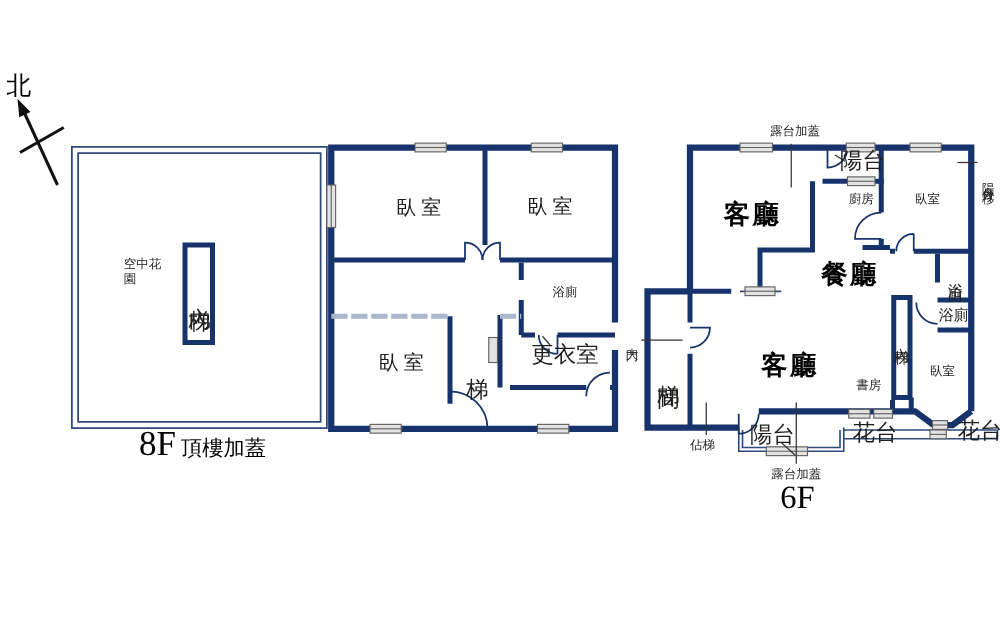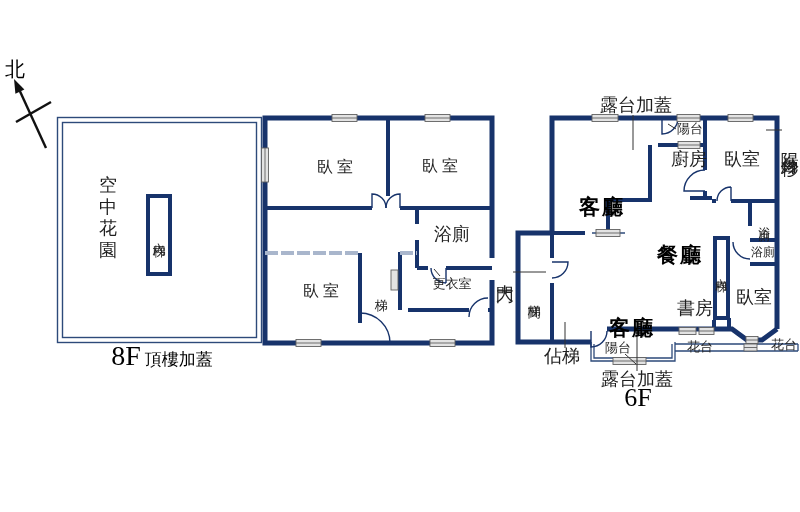--- a/index.html
+++ b/index.html
@@ -1,24 +1,24 @@
 <!DOCTYPE html>
 <html><head>
 <meta charset="utf-8">
 <style>
   html,body{margin:0;padding:0;background:#fff;}
   #stage{position:relative;width:800px;height:512px;background:#ffffff;overflow:hidden;
          font-family:"Liberation Serif","DejaVu Serif",serif;color:#1f1f1f;}
   #plan-svg{position:absolute;left:0;top:0;}
   .lbl{position:absolute;transform:translate(-50%,-50%);white-space:nowrap;
-       font-size:18px;line-height:1.2;color:#1f1f1f;}
-  .lbl.sm{font-size:13px;}
+       font-size:10px;line-height:1.2;color:#1f1f1f;}
+  .lbl.sm{font-size:18px;}
   .lbl.xs{font-size:12px;}
   .lbl.md{font-size:16px;letter-spacing:4px;}
-  .lbl.big{font-size:21px;font-weight:bold;color:#000;letter-spacing:2px;margin-top:36px;}
+  .lbl.big{font-size:21px;font-weight:bold;color:#000;letter-spacing:2px;}
   .lbl.v{writing-mode:vertical-rl;text-orientation:upright;letter-spacing:2px;white-space:normal;}
   .lbl.wrap{white-space:normal;text-align:left;}
   .caption{position:absolute;transform:translate(-50%,-50%);white-space:nowrap;color:#000;}
   .caption .fnum{font-size:28px;text-align:center;}
   .caption .ftxt{font-size:17px;margin-left:4px;}
   .north-char{position:absolute;transform:translate(-50%,-50%);font-size:20px;color:#000;}
   .disclaimer{position:absolute;left:0;top:428px;width:100%;text-align:center;
               font-size:15px;color:#111;letter-spacing:1px;}
 </style>
 </head>

